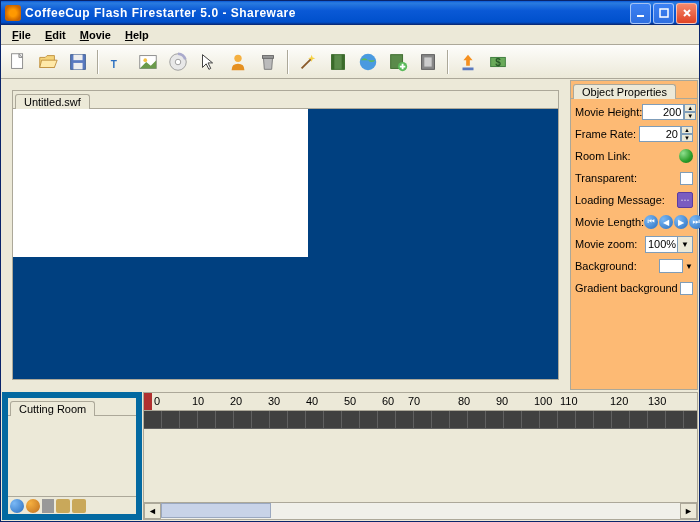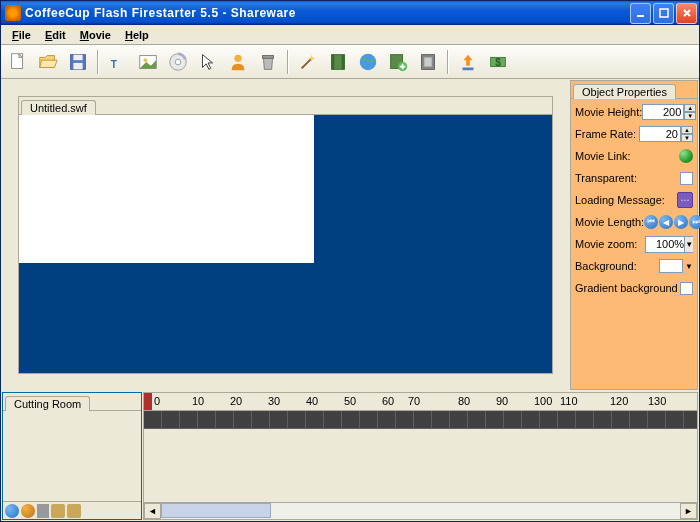--- a/index.html
+++ b/index.html
@@ -14,65 +14,65 @@
 .win-btn.close { background: linear-gradient(to bottom, #f4896c, #e04324); }
 .win-btn svg { width: 12px; height: 12px; }
 .menubar { height: 20px; background: #ece9d8; border-bottom: 1px solid #aca899; display: flex; align-items: center; padding: 0 4px; }
 .menubar span { padding: 2px 7px; cursor: default; font-weight: bold; }
 .menubar span u { text-decoration: underline; }
 .toolbar { height: 34px; background: linear-gradient(to bottom, #fdfdfb, #ece9d8); border-bottom: 1px solid #aca899; display: flex; align-items: center; padding: 0 4px; gap: 4px; }
 .tb-btn { width: 26px; height: 26px; display: flex; align-items: center; justify-content: center; border-radius: 3px; }
 .tb-btn svg { width: 22px; height: 22px; }
 .tb-sep { width: 2px; height: 24px; border-left: 1px solid #aca899; border-right: 1px solid #fff; margin: 0 2px; }
 .main { flex: 1; display: flex; min-height: 0; }
-.canvas-area { flex: 1; display: flex; flex-direction: column; border: 1px solid #aca899; margin: 17px; min-width: 0; }
+.canvas-area { flex: 1; display: flex; flex-direction: column; border: 1px solid #aca899; margin: 11px; min-width: 0; }
 .tab-strip { height: 18px; background: #ece9d8; border-bottom: 1px solid #aca899; display: flex; align-items: flex-end; padding-left: 2px; }
 .tab { background: #ece9d8; border: 1px solid #aca899; border-bottom: none; padding: 1px 8px; border-radius: 3px 3px 0 0; position: relative; top: 1px; }
 .stage-wrap { flex: 1; background: #004080; position: relative; overflow: hidden; }
 .stage { position: absolute; top: 0; left: 0; width: 295px; height: 148px; background: white; }
 .panel { width: 128px; background: #fdba74; border: 1px solid #aca899; margin: 1px 1px 1px 0; display: flex; flex-direction: column; }
 .panel-title-tab { height: 18px; border-bottom: 1px solid #aca899; display: flex; align-items: flex-end; padding-left: 2px; }
 .panel-body { padding: 4px 4px; display: flex; flex-direction: column; gap: 4px; }
 .prop-row { display: flex; align-items: center; justify-content: space-between; height: 18px; }
 .prop-row label { white-space: nowrap; }
 .num-input { width: 42px; height: 16px; border: 1px solid #7f9db9; background: white; text-align: right; padding-right: 2px; display: flex; align-items: center; justify-content: flex-end; }
 .spinner { width: 12px; height: 16px; display: flex; flex-direction: column; }
 .spinner div { flex: 1; border: 1px solid #7f9db9; background: #ece9d8; font-size: 6px; text-align: center; line-height: 6px; }
 .checkbox { width: 13px; height: 13px; border: 1px solid #7f9db9; background: white; }
 .globe-icon { width: 14px; height: 14px; border-radius: 50%; background: radial-gradient(circle at 30% 30%, #8fe08f, #2a9d2a 60%, #1a6b1a); }
 .msg-icon { width: 16px; height: 16px; background: #7a5cc0; border: 1px solid #5a3ca0; border-radius: 2px; display:flex; align-items:center; justify-content:center; color:white; font-size:9px; }
 .play-btns { display: flex; gap: 1px; }
 .play-btns div { width: 14px; height: 14px; border-radius: 50%; background: radial-gradient(circle at 30% 30%, #7ab8f5, #2a6fc0); display: flex; align-items: center; justify-content: center; color: white; font-size: 8px; }
 .select { width: 48px; height: 17px; border: 1px solid #7f9db9; background: white; display: flex; align-items: center; }
-.select span { flex: 1; padding-left: 10px; }
+.select span { flex: 1; padding-left: 2px; }
 .select .dd { width: 15px; height: 15px; background: #ece9d8; border-left: 1px solid #7f9db9; text-align: center; font-size: 8px; line-height: 15px; }
 .swatch { width: 24px; height: 14px; border: 1px solid #7f9db9; background: white; }
 .bottom { height: 130px; display: flex; background: #ece9d8; }
-.cutting { width: 140px; border: 1px solid #0369a1; margin: 1px; display: flex; flex-direction: column; }
+.cutting { width: 140px; border: 6px solid #0369a1; margin: 1px; display: flex; flex-direction: column; }
 .cutting-body { flex: 1; background: #ece9d8; }
 .cutting-tools { height: 18px; display: flex; align-items: center; gap: 2px; padding: 0 2px; border-top: 1px solid #aca899; }
 .cutting-tools div { width: 14px; height: 14px; border-radius: 50%; }
 .timeline { flex: 1; border: 1px solid #aca899; margin: 1px 1px 1px 0; display: flex; flex-direction: column; min-width: 0; }
 .ruler { height: 18px; background: #ece9d8; border-bottom: 1px solid #aca899; display: flex; position: relative; overflow: hidden; font-size: 10px; }
 .ruler .marker { position: absolute; left: 0; top: 0; width: 8px; height: 18px; background: #b03030; }
 .ruler .tick { position: absolute; top: 2px; }
 .track { height: 18px; background: #404040; border-bottom: 1px solid #606060; background-image: repeating-linear-gradient(to right, #404040 0, #404040 17px, #606060 17px, #606060 18px); }
 .timeline-body { flex: 1; background: #ece9d8; }
 .hscroll { height: 17px; background: #ece9d8; border-top: 1px solid #aca899; display: flex; }
 .hscroll .arrow { width: 17px; height: 16px; background: #ece9d8; border: 1px solid #aca899; font-size: 9px; text-align: center; line-height: 14px; }
 .hscroll .track-sb { flex: 1; background: #f0f0ea; position: relative; }
 .hscroll .thumb { position: absolute; left: 0; top: 0; height: 15px; width: 110px; background: #c8d3e8; border: 1px solid #9aa8c0; }
 </style>
 </head>
 <body>
 
 <div class="window">
   <div class="titlebar">
     <div class="app-icon"></div>
-    <div class="title">CoffeeCup Flash Firestarter 5.5 - Shareware</div>
+    <div class="title">CoffeeCup Flash Firestarter 5.0 - Shareware</div>
     <div class="win-btns">
       <div class="win-btn min">
           <svg viewBox="0 0 12 12">
             <rect x="2" y="8" width="7" height="2" fill="white"></rect>
           </svg>
         </div>
       <div class="win-btn max">
           <svg viewBox="0 0 12 12">
             <rect x="2" y="2" width="8" height="8" fill="none" stroke="white" stroke-width="1.5"></rect>
           </svg>
@@ -226,21 +226,21 @@
           <label>Frame Rate:</label>
           <div style="display:flex">
             <div class="num-input">20</div>
             <div class="spinner">
                 <div>▲</div>
                 <div>▼</div>
               </div>
           </div>
         </div>
         <div class="prop-row">
-          <label>Movie Link:</label>
+          <label>Room Link:</label>
           <div class="globe-icon"></div>
         </div>
         <div class="prop-row">
           <label>Transparent:</label>
           <div class="checkbox"></div>
         </div>
         <div class="prop-row">
           <label>Loading Message:</label>
           <div class="msg-icon">⋯</div>
         </div>

